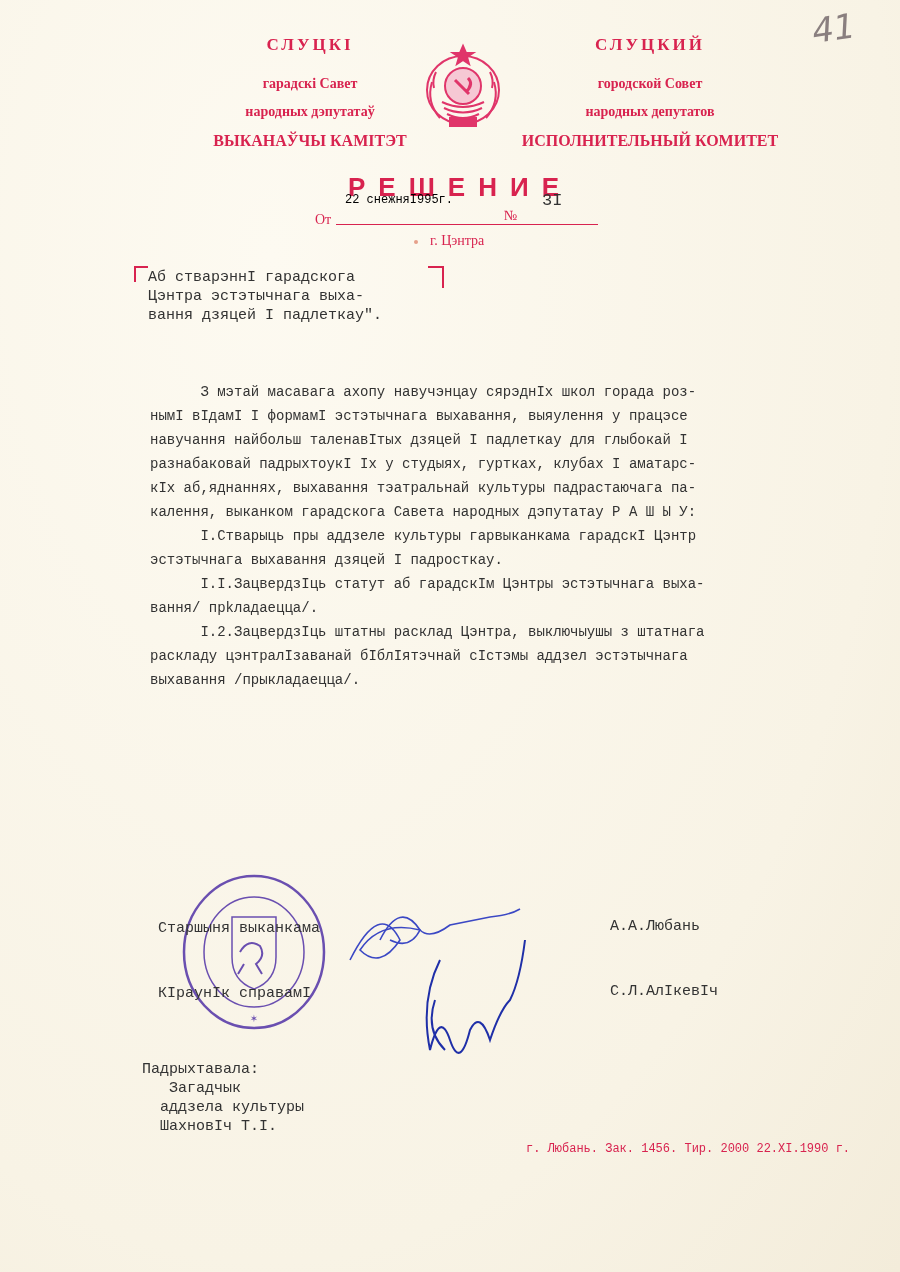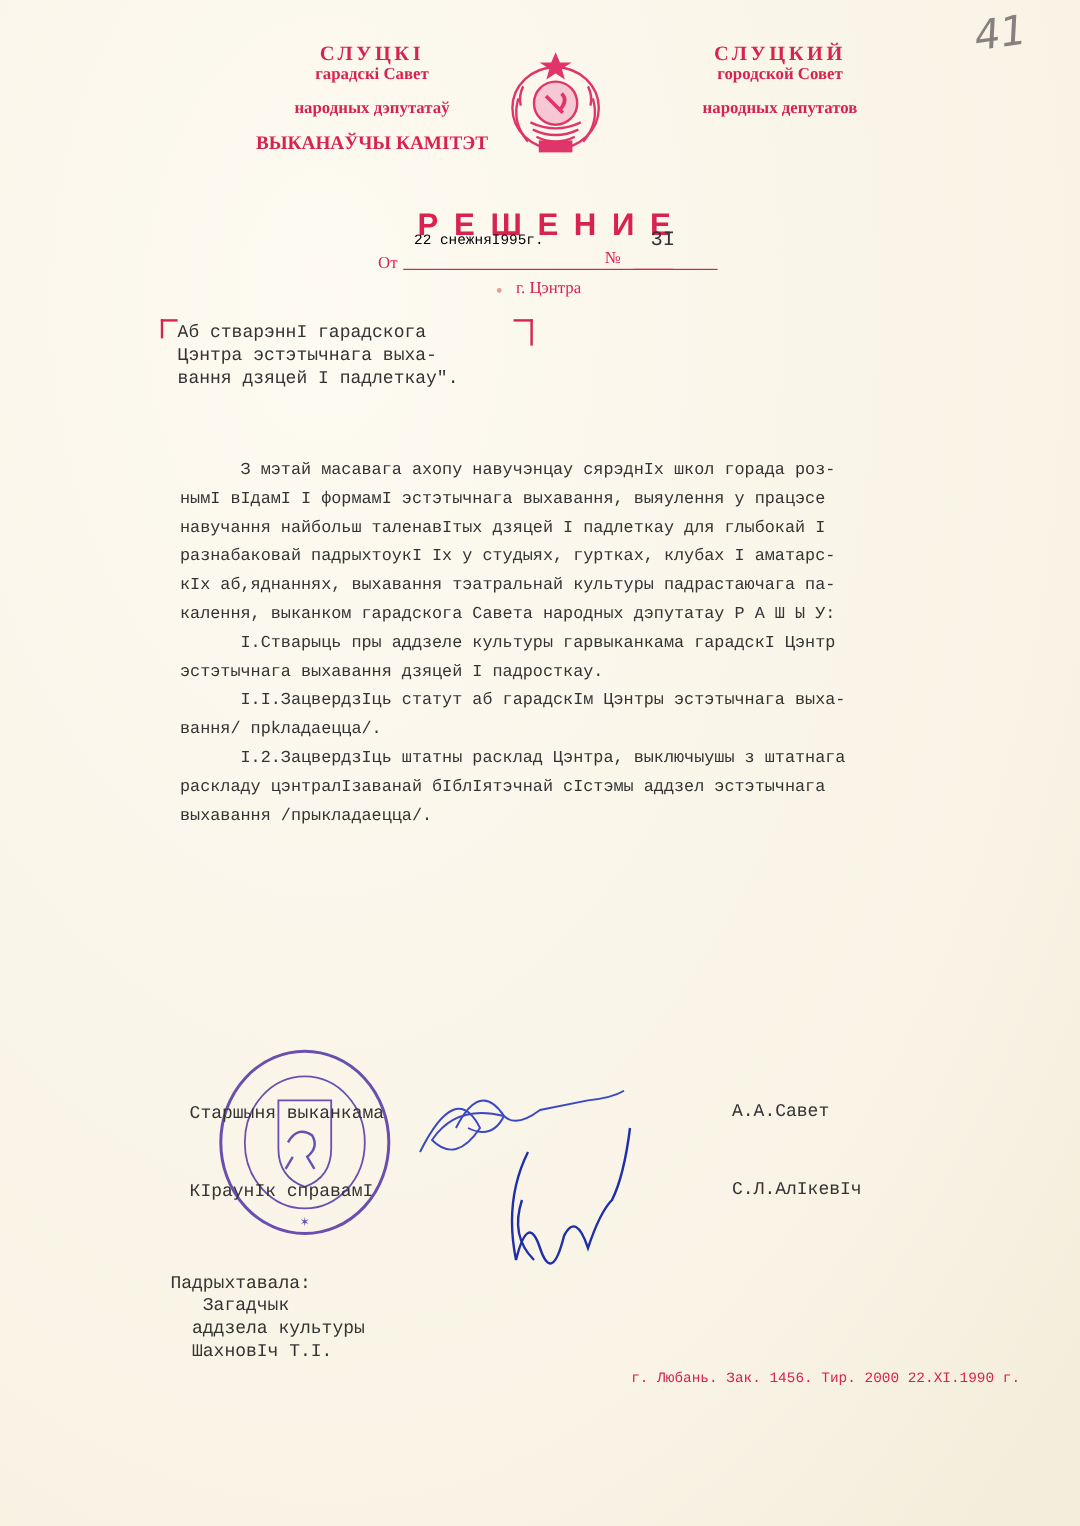--- a/index.html
+++ b/index.html
@@ -6,21 +6,21 @@
   body {
     width:900px; height:1272px; position:relative; overflow:hidden;
     background:#fbf7ec;
     font-family:"Liberation Mono", "DejaVu Sans Mono", monospace;
     color:#2b2b2b;
   }
   .paper { position:absolute; inset:0;
     background: radial-gradient(ellipse at 30% 20%, #fdfaf1 0%, #f8f3e5 70%, #f3ecda 100%); }
   .hdr { position:absolute; text-align:center; font-family:"Liberation Serif","DejaVu Serif",serif; font-weight:bold; color:#d8234f; }
   .hdr .l1 { font-size:17px; letter-spacing:3px; }
-  .hdr .l2 { font-size:14px; margin-top:0; }
+  .hdr .l2 { font-size:14px; margin-top:21px; }
   .hdr .l3 { font-size:14px; margin-top:12px; }
   .hdr .l4 { font-size:16px; margin-top:12px; }
   #hdr-left { left:205px; top:35px; width:210px; }
   #hdr-right { left:515px; top:35px; width:270px; }
   .emblem { position:absolute; left:420px; top:42px; width:86px; height:92px; }
   .title { position:absolute; left:330px; top:172px; width:260px; text-align:center;
     font-family:"Liberation Sans","DejaVu Sans",sans-serif; font-weight:bold; font-size:26px;
     letter-spacing:13px; color:#d8234f; }
   .ot-label { position:absolute; left:315px; top:212px; font-family:"Liberation Serif",serif; font-size:14px; color:#d8234f; }
   .ot-line { position:absolute; left:336px; top:224px; width:225px; border-bottom:1px solid #d8234f; }
@@ -68,20 +68,21 @@
       <path d="M22 60 q21 10 42 0 M24 66 q19 9 38 0 M27 72 q16 8 32 0"></path>
       <rect x="30" y="76" width="26" height="8" fill="#e0356a"></rect>
     </g>
   </svg>
 </div>
 
 <div class="hdr" id="hdr-right">
   <div class="l1">СЛУЦКИЙ</div>
   <div class="l2">городской Совет</div>
   <div class="l3">народных депутатов</div>
+  <div class="l4">ИСПОЛНИТЕЛЬНЫЙ КОМИТЕТ</div>
 </div>
 
 <div class="title">РЕШЕНИЕ</div>
 
 <div class="date-typed">22 снежняI995г.</div>
 <div class="num-typed">3I</div>
 <div class="ot-label">От</div>
 <div class="ot-line"></div>
 <div class="no-label">№</div>
 <div class="no-line"></div>
@@ -127,21 +128,21 @@
       <path d="M40 60 q20 -40 40 -10 q-10 20 -30 10"></path>
     </g>
     <g fill="none" stroke="#1f2fa8" stroke-width="2">
       <path d="M100 80 q-20 40 -10 90 q10 -40 20 -10 q10 30 20 -10 q10 -20 20 10 q10 -30 20 -40 q10 -20 15 -60"></path>
       <path d="M95 120 q-10 30 10 50"></path>
     </g>
   </svg>
 </div>
 
 <div class="sig-left" style="top:920px;">Старшыня выканкама</div>
-<div class="sig-right" style="top:918px;">А.А.Савет</div>
+<div class="sig-right" style="top:918px;">А.А.Любань</div>
 <div class="sig-left" style="top:985px;">КIраунIк справамI</div>
 <div class="sig-right" style="top:983px;">С.Л.АлIкевIч</div>
 
 <div class="prep">Падрыхтавала:
    Загадчык
   аддзела культуры
   ШахновIч Т.I.</div>
 
 <div class="print-info">г. Любань. Зак. 1456. Тир. 2000 22.XI.1990 г.</div>
 

